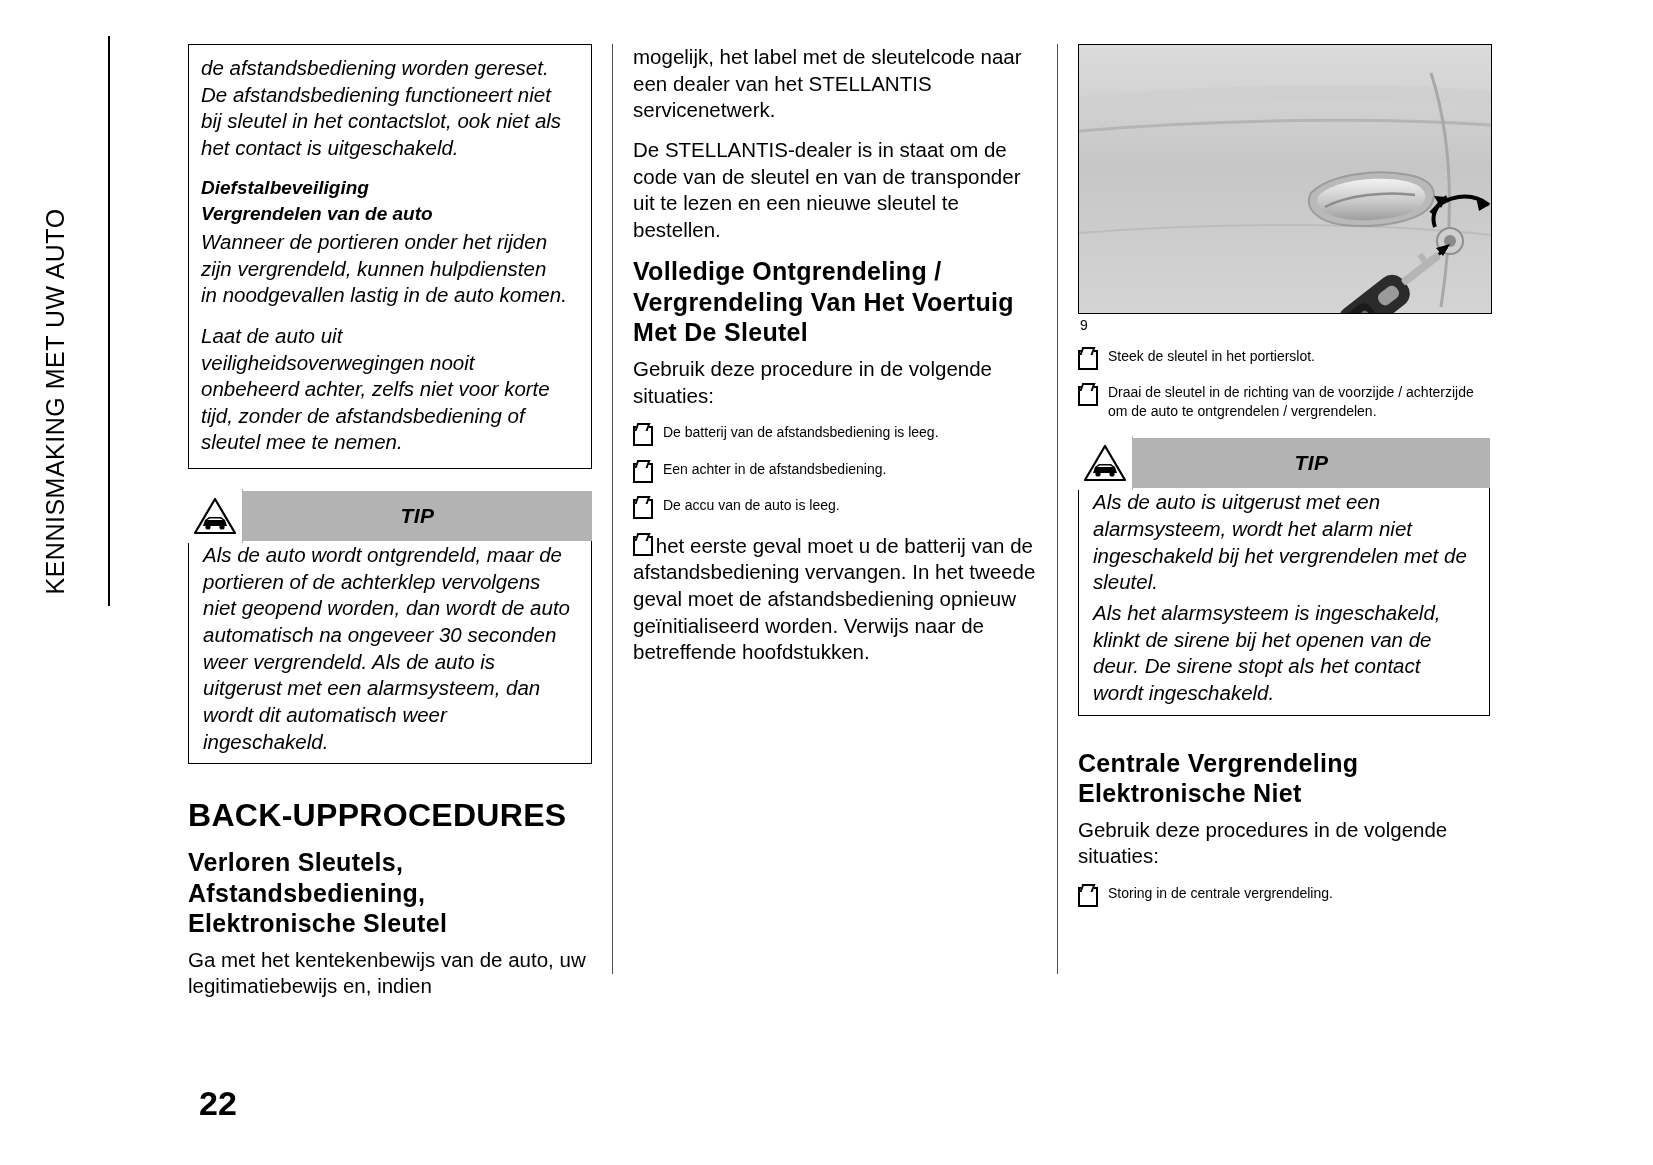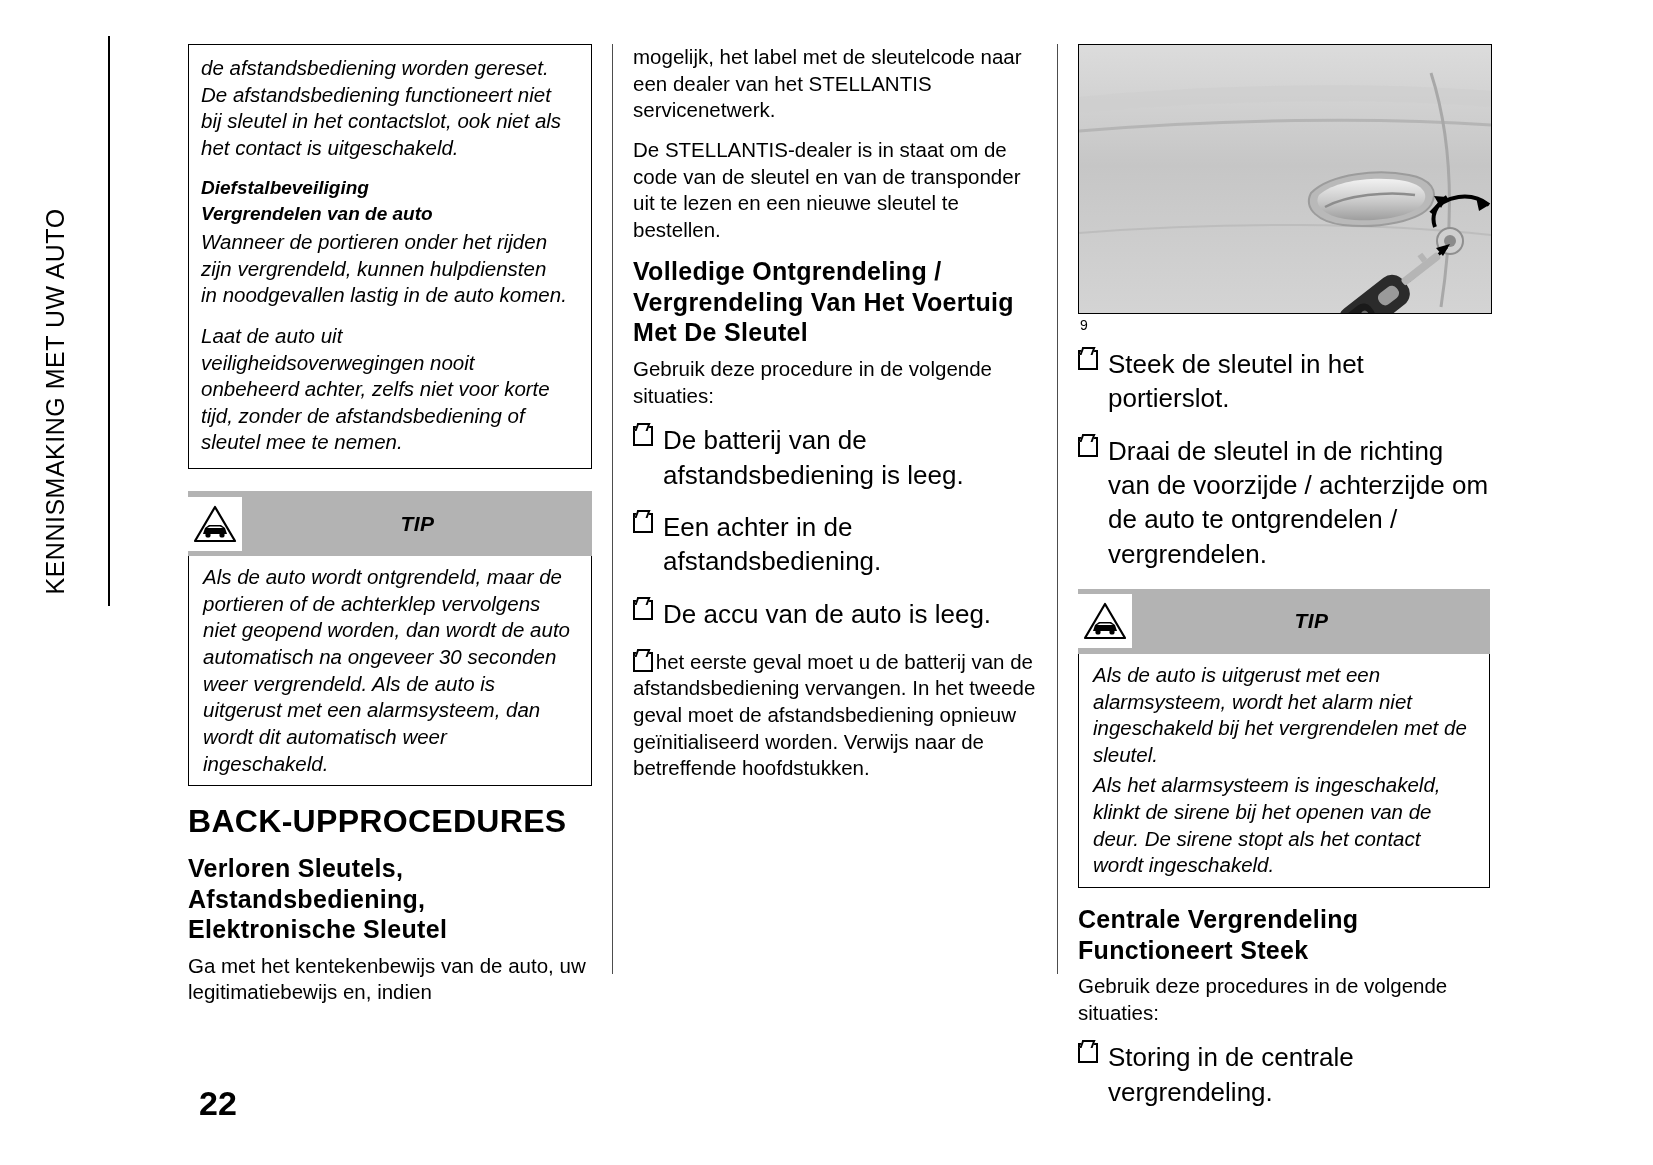--- a/index.html
+++ b/index.html
@@ -104,21 +104,21 @@
     line-height: 1.22;
     margin: 14px 0 12px 0;
     letter-spacing: 0.3px;
   }
 
   
   .bullet {
     position: relative;
     padding-left: 30px;
     margin: 0 0 18px 0;
-    font-size: 26px;
+    font-size: 14px;
     line-height: 1.32;
   }
   .bullet .sq {
     position: absolute;
     left: 0;
     top: 3px;
     width: 16px;
     height: 16px;
     border: 2px solid #000;
     background: #fff;
@@ -135,21 +135,21 @@
     border-top: 2px solid #000;
     border-right: 2px solid #000;
     transform: skewX(-20deg);
   }
 
   
   .tip-banner {
     display: flex;
     align-items: center;
     background: #b3b3b3;
-    height: 65px;
+    height: 50px;
     margin: 4px 0 0 0;
     position: relative;
   }
   .tip-banner .tri {
     width: 54px;
     height: 54px;
     background: #fff;
     border-right: 1px solid #b3b3b3;
     display: flex;
     align-items: center;
@@ -159,22 +159,22 @@
     flex: 1;
     text-align: center;
     font-style: italic;
     font-weight: bold;
     font-size: 21px;
     letter-spacing: 0.5px;
   }
   .tip-body {
     border: 1px solid #000;
     border-top: none;
-    padding: 8px 14px 4px 14px;
-    margin-bottom: 16px;
+    padding: 1px 14px 4px 14px;
+    margin-bottom: 32px;
   }
   .tip-body p {
     font-style: italic;
     margin-bottom: 4px;
   }
 
   
   .figure {
     width: 412px;
     height: 268px;
@@ -340,21 +340,21 @@
           <path d="M14 24 L17 22.5 L27 22.5 L30 24 Z" fill="#ffffff"></path>
         </svg>
       </div>
       <div class="tip-label">TIP</div>
     </div>
     <div class="tip-body">
       <p>Als de auto is uitgerust met een alarmsysteem, wordt het alarm niet ingeschakeld bij het vergrendelen met de sleutel.</p>
       <p>Als het alarmsysteem is ingeschakeld, klinkt de sirene bij het openen van de deur. De sirene stopt als het contact wordt ingeschakeld.</p>
     </div>
 
-    <h2 class="head">Centrale Vergrendeling Functioneert Steek</h2>
+    <h2 class="head">Centrale Vergrendeling Elektronische Niet</h2>
     <p>Gebruik deze procedures in de volgende situaties:</p>
 
     <div class="bullet">
       <span class="sq"></span>
       <span>Storing in de centrale vergrendeling.</span>
     </div>
   </div>
 
   <div class="page-number">22</div>
 </div>

